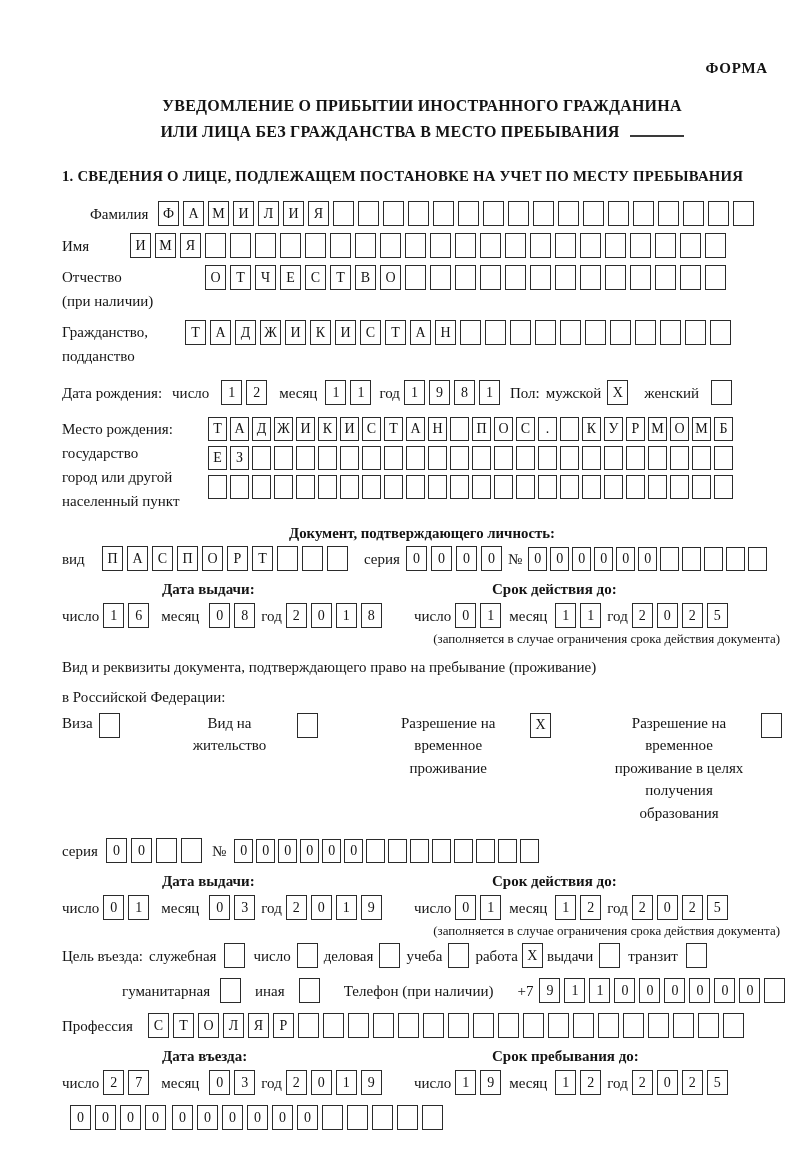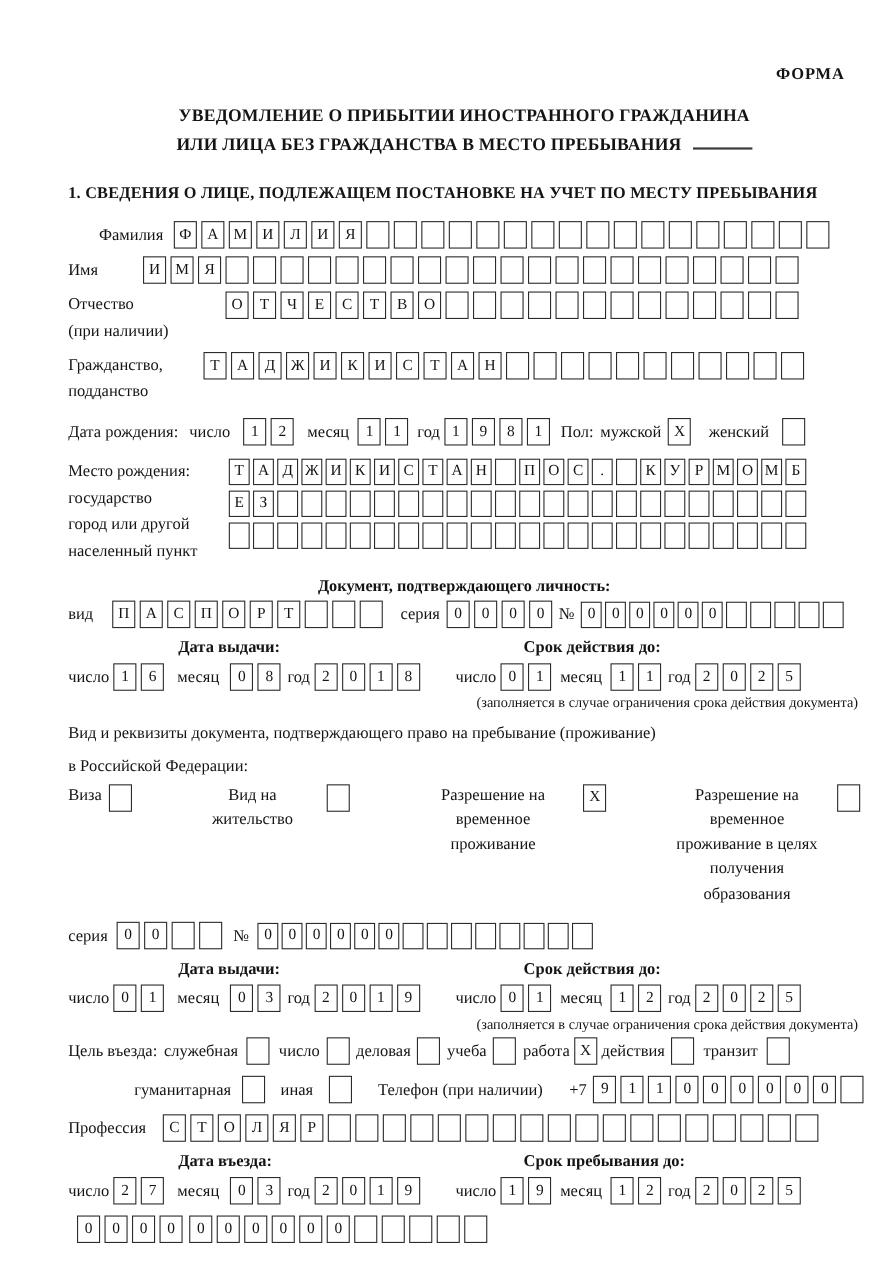--- a/index.html
+++ b/index.html
@@ -38,21 +38,21 @@
   .mt4{margin-top:4px;} .mt10{margin-top:10px;} .mt12{margin-top:12px;} .mt14{margin-top:14px;} .mt16{margin-top:16px;justify-content:center;}
 
   .center-bold{margin-top:12px;text-align:center;font-weight:bold;font-size:14.8px;}
 
   
   .dates{display:flex;margin-top:10px;align-items:flex-start;}
   .dcol-l{flex:none;width:352px;}
   .dcol-r{flex:1;}
   .dcap{font-size:15px;margin-bottom:5px;font-weight:bold;}
   .dcol-l .dcap{margin-left:100px;}
-  .dcol-r .dcap{margin-left:62px;}
+  .dcol-r .dcap{margin-left:78px;}
   .drow{display:flex;align-items:center;}
   .note{font-size:13px;text-align:right;margin-top:3px;padding-right:2px;}
 
   
   .opts{align-items:flex-start;gap:40px;}
   .opt{display:flex;align-items:flex-start;}
   .optlabel{font-size:15px;text-align:center;line-height:1.5;}
   .opt .cells{margin-top:1px;}
 
   .purpose-row{flex-wrap:nowrap;}
@@ -522,21 +522,21 @@
         <span class="cell"></span>
       </div>
     <span class="flabel ml6">учеба</span>
     <div class="cells ml6">
         <span class="cell"></span>
       </div>
     <span class="flabel ml6">работа</span>
     <div class="cells ml4">
         <span class="cell">X</span>
       </div>
-    <span class="flabel ml4">действия</span>
+    <span class="flabel ml4">выдачи</span>
     <div class="cells ml6">
         <span class="cell"></span>
       </div>
     <span class="flabel ml8">транзит</span>
     <div class="cells ml8">
         <span class="cell"></span>
       </div>
   </div>
 
   <div class="frow mt10">

